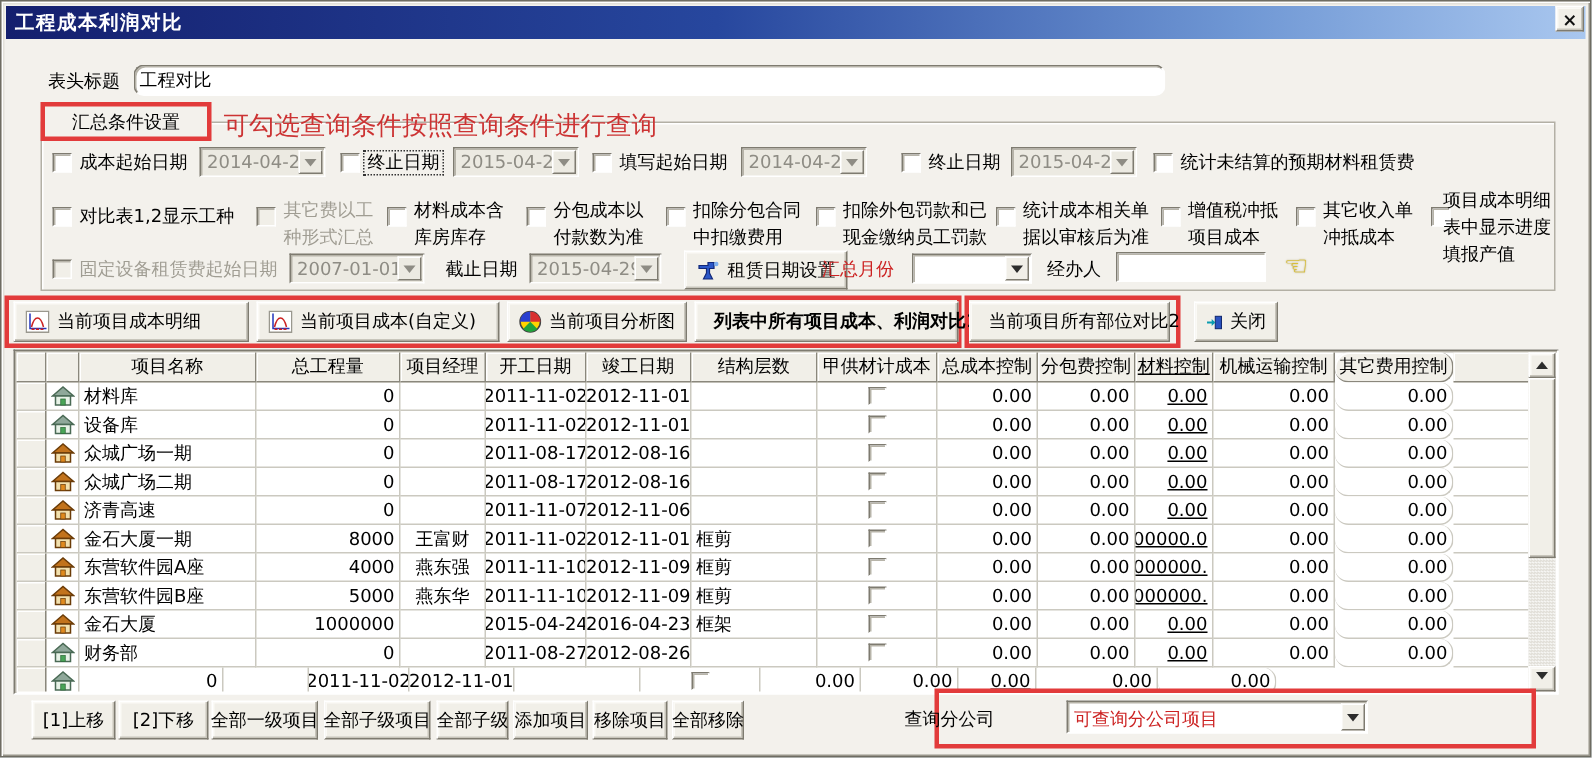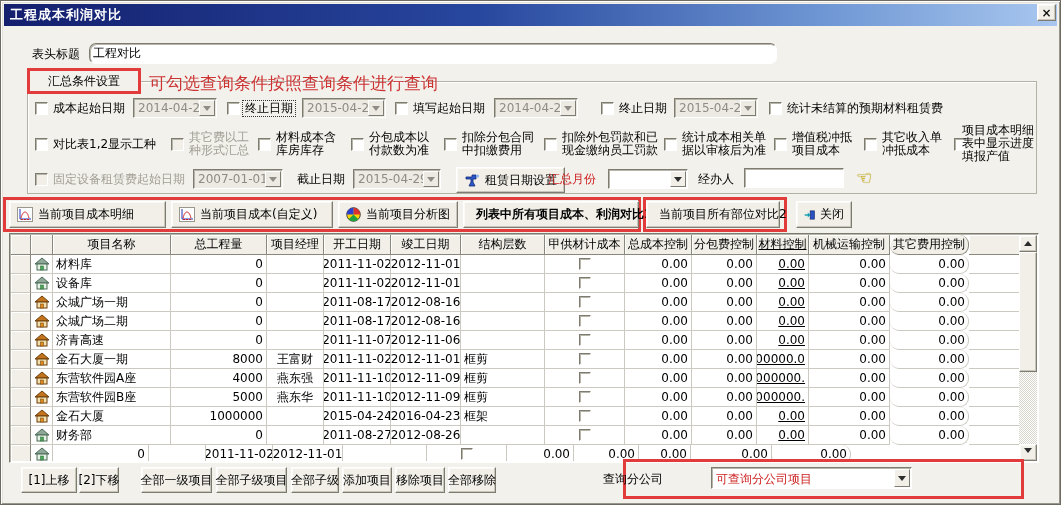--- a/index.html
+++ b/index.html
@@ -13,21 +13,21 @@
   .title{color:#fff;font-weight:bold;font-size:13px;letter-spacing:1px;}
   .closebtn{position:absolute;right:4px;top:3px;width:19px;height:17px;cursor:default;
     display:flex;align-items:center;justify-content:center;font-size:12px;font-weight:bold;color:#111;padding:0;}
   .raised{background:#f1efe8;border:1px solid;border-color:#ffffff #7e7b70 #7e7b70 #ffffff;
     box-shadow:inset -1px -1px 0 #c8c5bb,inset 1px 1px 0 #fbfaf6;}
   .sunken{background:#ffffff;border:1px solid;border-color:#7e7b70 #ffffff #ffffff #7e7b70;
     box-shadow:inset 1px 1px 0 #b7b4a9;}
   .lbl{font-size:12px;color:#000;line-height:15px;white-space:nowrap;}
   .lbl.dim{color:#a09d93;}
   .lbl.red{color:#cc2222;}
-  .pre{white-space:pre-line;line-height:13px;}
+  .pre{white-space:pre-line;line-height:18px;}
   input.field{font-size:12px;padding:1px 3px;height:21px;outline:none;}
   .cb{width:13px;height:13px;background:#fff;border:1px solid;border-color:#7e7b70 #fff #fff #7e7b70;
     box-shadow:inset 1px 1px 0 #b7b4a9;}
   .cb.dis{background:#f1efe8;}
   .cb.small{width:12px;height:12px;}
   .dd{height:20px;background:#fff;border:1px solid;border-color:#7e7b70 #fff #fff #7e7b70;
     box-shadow:inset 1px 1px 0 #b7b4a9;font-size:12px;padding:2px 18px 0 4px;white-space:nowrap;overflow:hidden;}
   .dd .ddbtn{position:absolute;right:1px;top:1px;bottom:1px;width:16px;background:#f1efe8;
     border:1px solid;border-color:#fff #7e7b70 #7e7b70 #fff;display:flex;align-items:center;justify-content:center;}
   .dd.disabled{background:#eceae2;color:#8e8c84;}
@@ -578,21 +578,21 @@
           <i class="tri-up"></i>
         </div>
       <div class="sthumb"></div>
       <div class="sbtn raised down">
           <i class="tri-down" style="margin-top:0;"></i>
         </div>
     </div>
   </div>
 
   <button class="raised botbtn" style="left:20px;width:56px;">[1]上移</button>
-  <button class="raised botbtn" style="left:78px;width:40px;">[2]下移</button>
+  <button class="raised botbtn" style="left:78px;width:60px;">[2]下移</button>
   <button class="raised botbtn" style="left:140px;width:71px;">全部一级项目</button>
   <button class="raised botbtn" style="left:215px;width:71px;">全部子级项目</button>
   <button class="raised botbtn" style="left:290px;width:48px;">全部子级</button>
   <button class="raised botbtn" style="left:341px;width:50px;">添加项目</button>
   <button class="raised botbtn" style="left:394px;width:50px;">移除项目</button>
   <button class="raised botbtn" style="left:447px;width:48px;">全部移除</button>
 
   <div class="redframe abs" style="left:622px;top:458px;width:401px;height:40px;"></div>
   <span class="lbl abs" style="left:602px;top:471px;">查询分公司</span>
   <div class="dd abs" style="left:710px;top:466px;width:201px;height:22px;padding-top:3px;">

